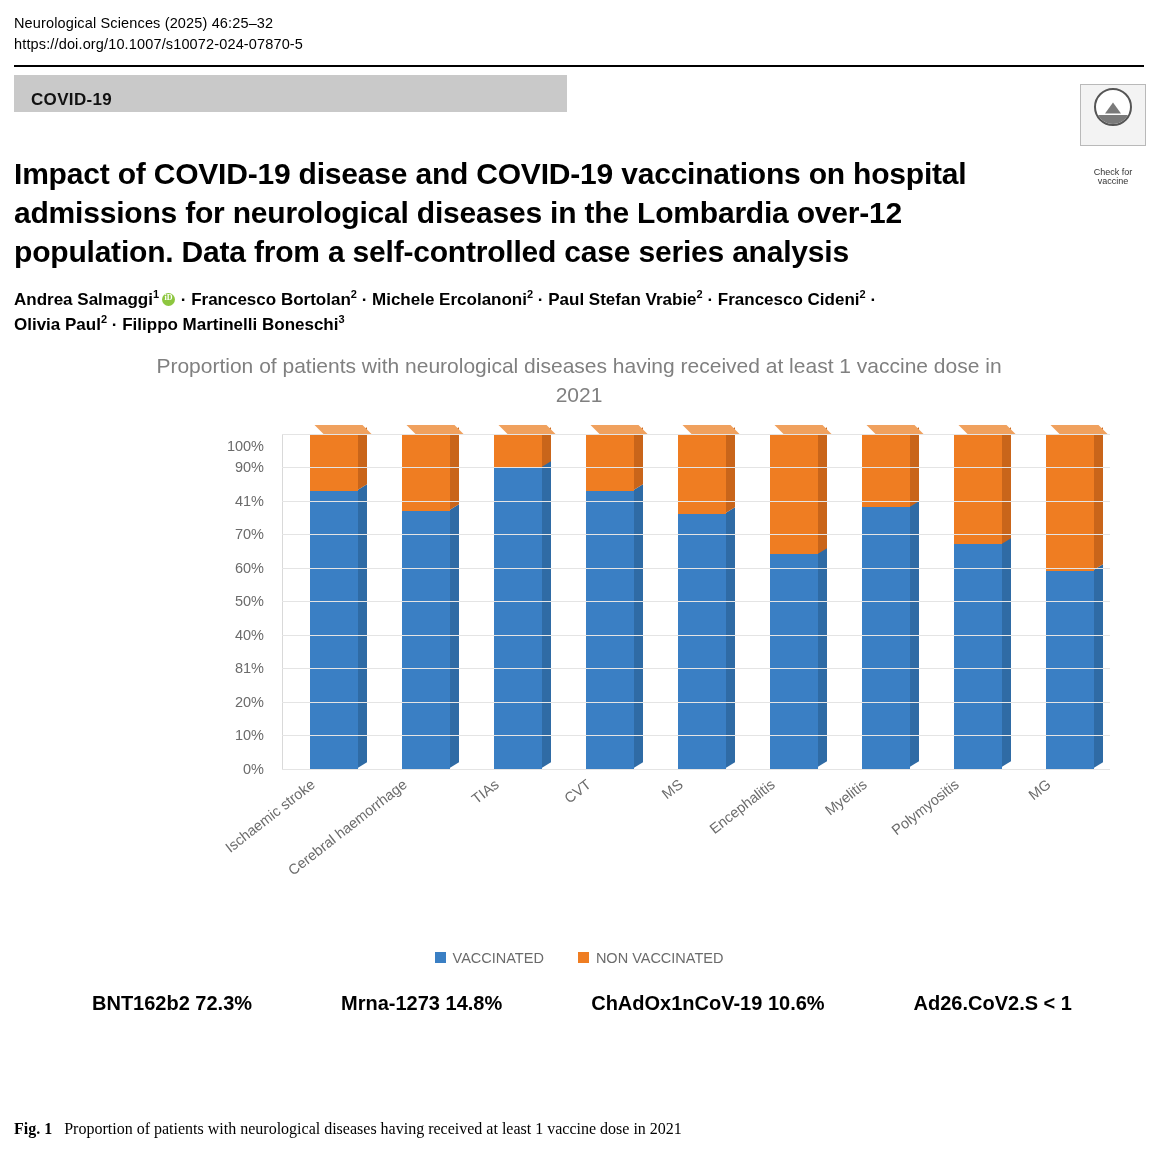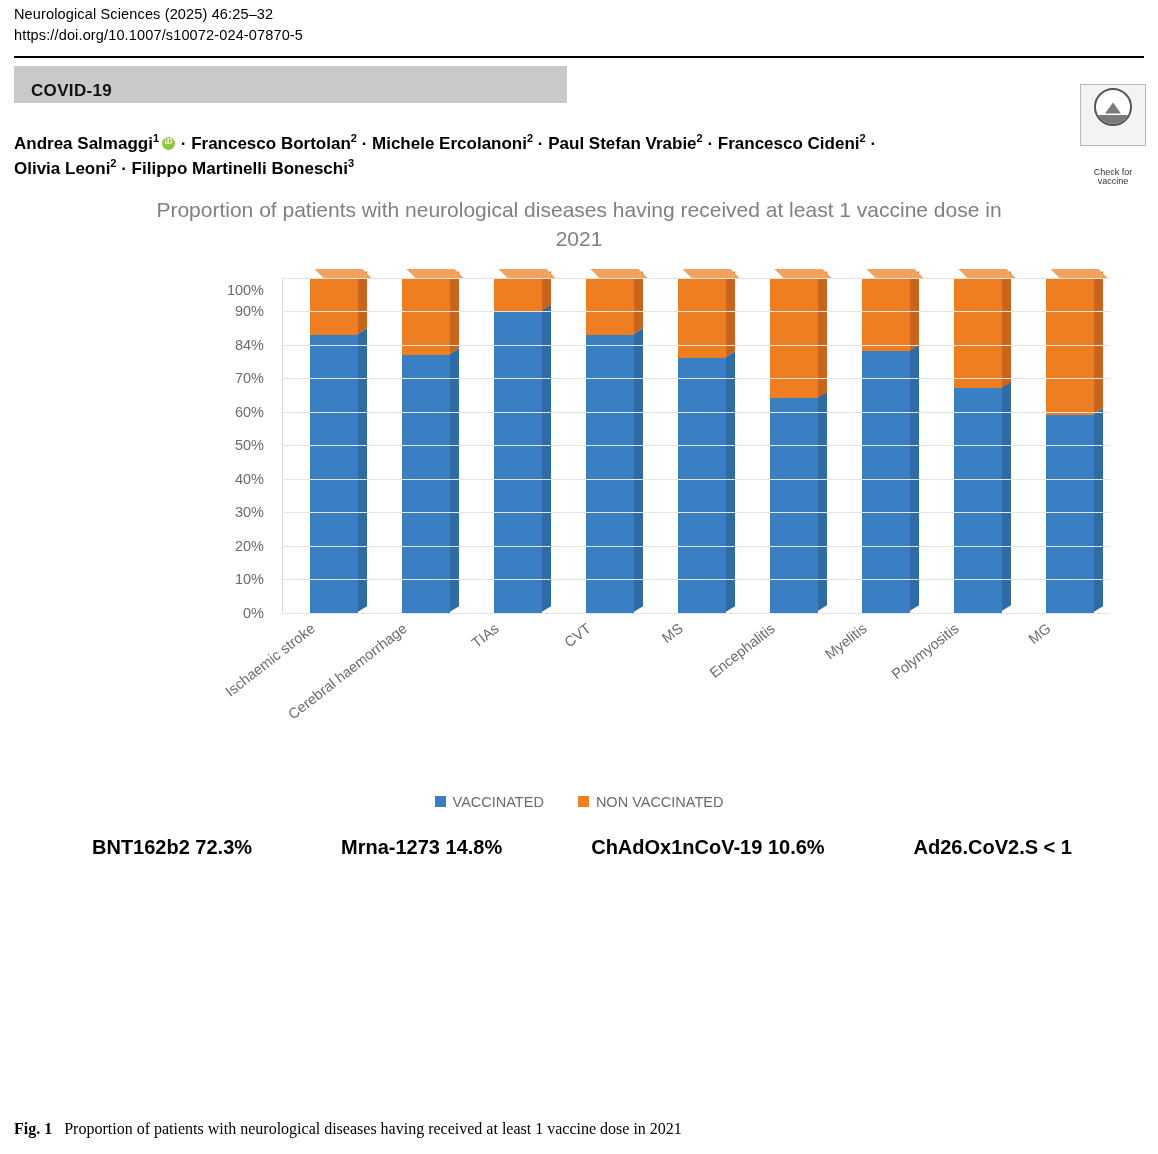--- a/index.html
+++ b/index.html
@@ -18,21 +18,21 @@
   .page {
     position: relative;
     width: 1158px;
     height: 1154px;
     box-sizing: border-box;
     padding: 0 14px;
   }
 
   
   .journal-head {
-    padding-top: 4px;
+    padding-top: 13px;
     font-size: 14.5px;
     line-height: 1.45;
     color: #000;
   }
   .journal-head div { letter-spacing: 0.01em; }
 
   .rule {
     margin-top: 10px;
     border-top: 2px solid #000;
     width: 100%;
@@ -113,21 +113,21 @@
     font-size: 30px;
     font-weight: bold;
     line-height: 1.3;
     letter-spacing: -0.2px;
     max-width: 1010px;
     color: #000;
   }
 
   
   .authors {
-    margin-top: 28px;
+    margin-top: 16px;
     font-size: 17px;
     font-weight: bold;
     line-height: 1.45;
     max-width: 1080px;
   }
   .authors sup { font-size: 11px; font-weight: bold; }
   .orcid {
     display: inline-block;
     width: 13px;
     height: 13px;
@@ -323,47 +323,48 @@
   </div>
 
   <div class="updates-badge">
     <div class="circle"></div>
     <div class="txt">
       <div>Check for</div>
       <div>vaccine</div>
     </div>
   </div>
 
+  <div class="title">Impact of COVID-19 disease and COVID-19 vaccinations on hospital admissions for neurological diseases in the Lombardia over-12 population. Data from a self-controlled case series analysis</div>
 
   <div class="authors">
     <span><span>Andrea Salmaggi</span><sup>1</sup><span class="orcid"></span></span>
     <span> · </span><span><span>Francesco Bortolan</span><sup>2</sup></span>
     <span> · </span><span><span>Michele Ercolanoni</span><sup>2</sup></span>
     <span> · </span><span><span>Paul Stefan Vrabie</span><sup>2</sup></span>
     <span> · </span><span><span>Francesco Cideni</span><sup>2</sup></span>
     <span> · </span><br>
-    <span><span>Olivia Leoni</span><sup>2</sup></span>
+    <span><span>Olivia Paul</span><sup>2</sup></span>
     <span> · </span><span><span>Filippo Martinelli Boneschi</span><sup>3</sup></span>
   </div>
 
   <div class="figure">
 
     <div class="chart-title">Proportion of patients with neurological diseases having received at least 1 vaccine dose in 2021</div>
 
     <div class="plot-wrap">
       <div class="ylabels" id="ylabels">
           <div class="ylabel" style="top: 343px;">0%</div>
           <div class="ylabel" style="top: 309.5px;">10%</div>
           <div class="ylabel" style="top: 276px;">20%</div>
-          <div class="ylabel" style="top: 242.5px;">30%</div>
+          <div class="ylabel" style="top: 242.5px;">81%</div>
           <div class="ylabel" style="top: 209px;">40%</div>
           <div class="ylabel" style="top: 175.5px;">50%</div>
           <div class="ylabel" style="top: 142px;">60%</div>
           <div class="ylabel" style="top: 108.5px;">70%</div>
-          <div class="ylabel" style="top: 75px;">84%</div>
+          <div class="ylabel" style="top: 75px;">41%</div>
           <div class="ylabel" style="top: 41.5px;">90%</div>
           <div class="ylabel" style="top: 20px;">100%</div>
         </div>
       <div class="plot" id="plot">
         <div class="axis-left"></div>
         <div class="bars" id="bars">
             <div class="barcol" style="left: 28px; width: 48px; height: 335px;">
               <div class="bar3d">
                 <div class="side side-vac" style="bottom: 4px; height: 278.05px;"></div>
                 <div class="side side-non" style="bottom: 282.05px; height: 56.95px;"></div>

